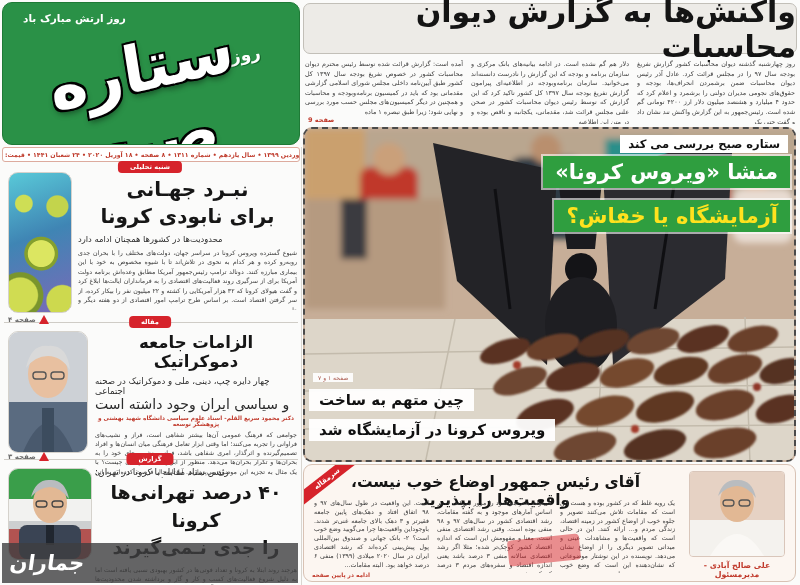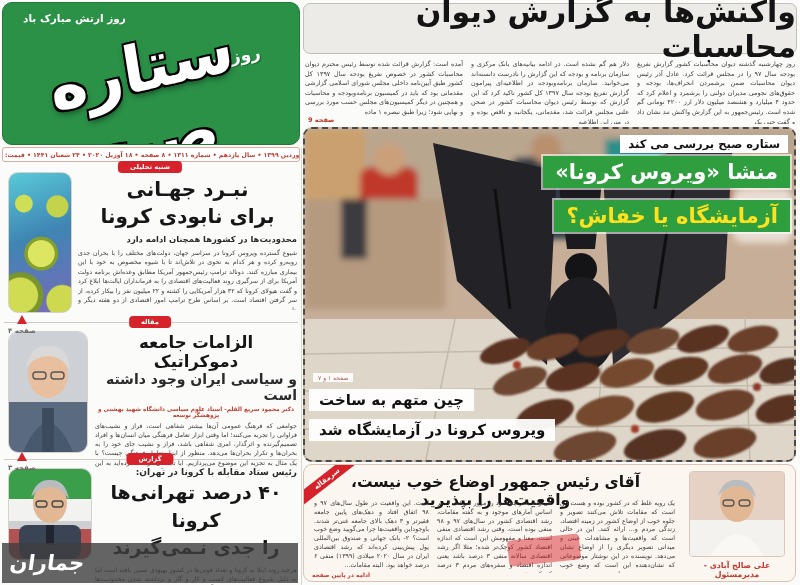--- a/index.html
+++ b/index.html
@@ -45,37 +45,37 @@
     font-size:15px; font-weight:bold; padding:2px 10px; white-space:nowrap; }
   .photo-cap.c1 { top:260px; }
   .photo-cap.c2 { top:290px; }
 
   
   .vline { position:absolute; left:301px; top:147px; width:1px; height:438px; background:#d9d6d0; }
   .hline { position:absolute; left:4px; width:294px; height:1px; background:#cfccc6; }
   .tag-pill { position:absolute; background:#d6232b; color:#fff; font-size:6.6px; font-weight:bold;
     padding:2px 12px; border-radius:4px; transform:translateX(-50%); white-space:nowrap; z-index:3; }
   .page-marker { position:absolute; display:flex; align-items:center; gap:3px; z-index:3;
-    color:#6b6b6b; font-size:7px; font-weight:bold; direction:rtl;flex-direction:column; }
+    color:#6b6b6b; font-size:7px; font-weight:bold; direction:rtl; }
   .marker-icon { width:0; height:0; border-left:5px solid transparent; border-right:5px solid transparent;
     border-bottom:9px solid #d6232b; display:inline-block; }
 
   .thumb { position:absolute; border-radius:10px; overflow:hidden; border:1px solid #d5d2cc; }
   .virus-thumb { left:8px; top:172px; width:64px; height:141px;
     background:
       radial-gradient(circle at 52% 58%, #dce661 0 15%, #84a02e 16% 19%, rgba(0,0,0,0) 20%),
       radial-gradient(circle at 18% 88%, #d0dc52 0 13%, #7a952c 14% 17%, rgba(0,0,0,0) 18%),
       radial-gradient(circle at 86% 92%, #cdd94e 0 11%, rgba(0,0,0,0) 12%),
       radial-gradient(circle at 78% 24%, #c3d44c 0 9%, rgba(0,0,0,0) 10%),
       radial-gradient(circle at 24% 22%, #cede55 0 7%, rgba(0,0,0,0) 8%),
       linear-gradient(160deg, #59c9d8 0%, #3f85b4 45%, #7a6ab8 100%); }
 
   .article-text { position:absolute; direction:rtl; }
   .art-h { text-align:center; font-weight:bold; color:#161616; }
-  .art-sub { text-align:right; font-weight:bold; color:#2b2b2b; }
+  .art-sub { text-align:left; font-weight:normal; color:#2b2b2b; }
   .art-byline { text-align:center; color:#c0392b; font-weight:bold; }
   .art-body { text-align:justify; color:#3c3c3c; overflow:hidden; }
 
   
   .watermark { position:absolute; left:2px; top:543px; width:296px; height:40px;
     background:rgba(62,62,64,.8); display:flex; align-items:center; gap:10px; z-index:5; direction:ltr; padding:0 8px; }
   .jam-logo { color:#fff; font-size:21px; font-weight:bold; transform:skewX(-8deg); direction:rtl; }
   .wm-lines { color:#fff; font-weight:bold; font-size:15px; line-height:1.2; letter-spacing:.5px; }
 
   
@@ -220,20 +220,21 @@
       <path d="M14,120 Q39,62 64,120 Z" fill="#49596d"></path>
       <rect x="33" y="76" width="12" height="44" fill="#3c4c5e"></rect>
       <ellipse cx="39" cy="42" rx="20" ry="24" fill="#e8c0a0"></ellipse>
       <path d="M17,36 Q22,12 39,14 Q58,12 61,38 Q52,24 39,24 Q26,24 17,36 Z" fill="#d9d9d9"></path>
       <rect x="24" y="40" width="13" height="7" rx="3" fill="none" stroke="#555" stroke-width="1.4"></rect>
       <rect x="42" y="40" width="13" height="7" rx="3" fill="none" stroke="#555" stroke-width="1.4"></rect>
     </svg>
   </div>
   <div class="article-text" style="left:95px; top:333px; width:202px;">
     <div class="art-h" style="font-size:16.5px;">الزامات جامعه دموکراتیک</div>
+    <div class="art-sub" style="font-size:8.6px; margin-top:5px;">چهار دایره چپ، دینی، ملی و دموکراتیک در صحنه اجتماعی</div>
     <div class="art-sub" style="font-size:14px;">و سیاسی ایران وجود داشته است</div>
     <div class="art-byline" style="font-size:5.8px; margin-top:3px;">دکتر محمود سریع القلم- استاد علوم سیاسی دانشگاه شهید بهشتی و پژوهشگر توسعه</div>
     <div class="art-body" style="font-size:6.3px; line-height:1.45; margin-top:3px; height:48px;">جوامعی که فرهنگ عمومی آن‌ها بیشتر شفاهی است، فراز و نشیب‌های فراوانی را تجربه می‌کنند؛ اما وقتی ابزار تعامل فرهنگی میان انسان‌ها و افراد تصمیم‌گیرنده و اثرگذار، امری شفاهی باشد، فراز و نشیب جای خود را به بحران‌ها و تکرار بحران‌ها می‌دهد. منظور از ابزار تعامل فرهنگی چیست؟ با یک مثال به تجزیه این موضوع می‌پردازیم. آیا تابه‌حال فرصت کرده‌اید به این مسئله فکر کنید که چرا افراد روحانی، از هر جناح و گرایش فکری که...</div>
   </div>
 
   <div class="hline" style="top:459px;"></div>
   <div class="page-marker" style="left:8px; top:452px;">
     <span class="marker-icon"></span>
     <span>صفحه ۳</span>
   </div>

